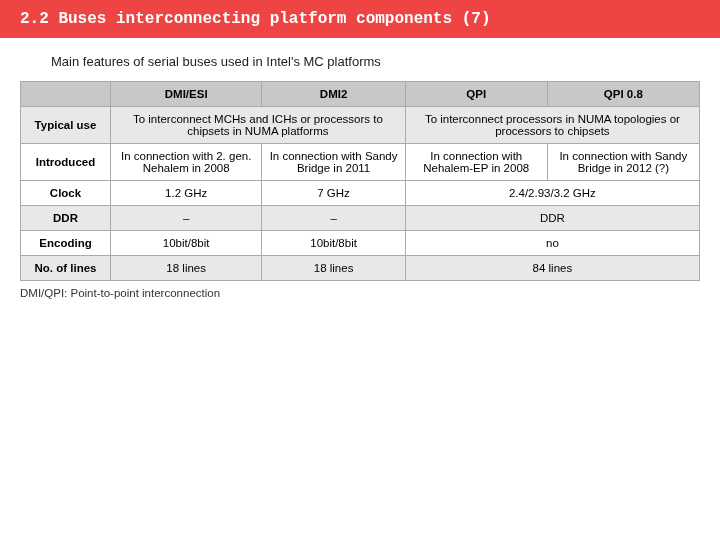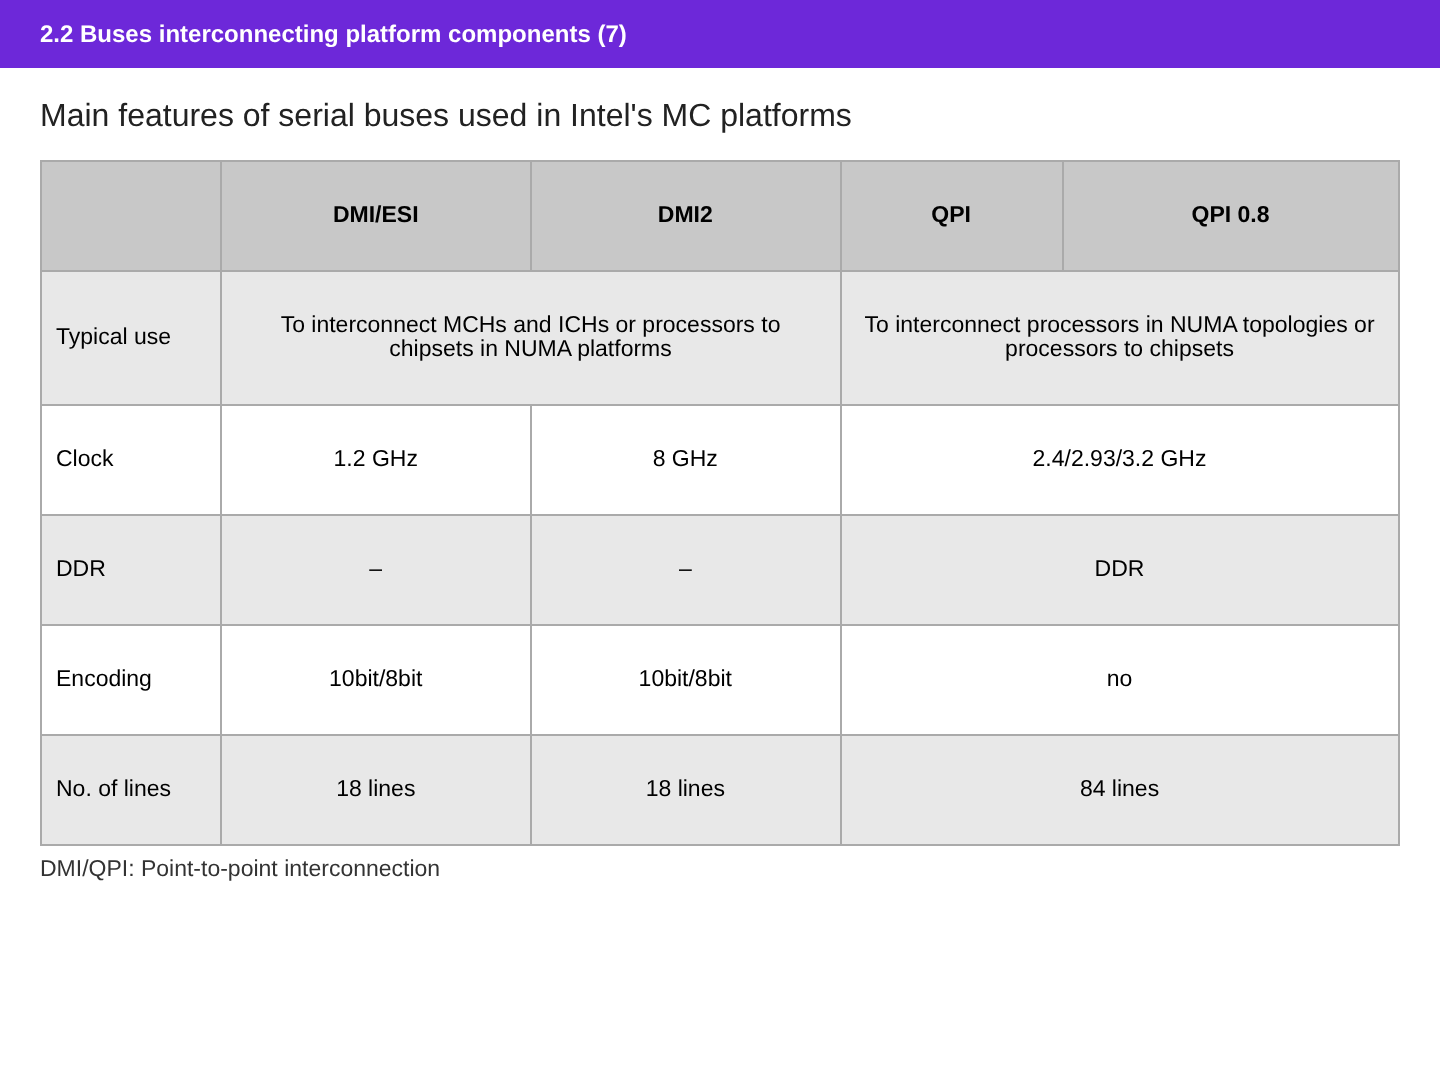--- a/index.html
+++ b/index.html
@@ -4,53 +4,55 @@
   <style>
     * { margin: 0; padding: 0; box-sizing: border-box; }
     body {
       font-family: Arial, sans-serif;
       background: #fff;
       width: 720px;
       min-height: 540px;
       font-size: 12px;
     }
     .title-bar {
-      background: #6d28d9;
+      background: #ef4444;
       color: #fff;
       padding: 10px 20px;
-      font-size: 12px;
+      font-size: 16px;
       font-weight: bold;
+      font-family: Liberation Mono, monospace;
     }
     .content {
       padding: 16px 20px;
     }
     .subtitle {
-      font-size: 16px;
+      font-size: 13px;
       margin-bottom: 12px;
       color: #222;
+      margin-left: 31px;
     }
     table {
       width: 100%;
       border-collapse: collapse;
       font-size: 11.5px;
     }
     th, td {
       border: 1px solid #aaa;
-      padding: 21px 7px;
+      padding: 6px 7px;
       text-align: center;
       vertical-align: middle;
     }
     th {
       background: #c8c8c8;
       font-weight: bold;
     }
     .row-label {
       background: #c8c8c8;
-      font-weight: normal;
-      text-align: left;
+      font-weight: bold;
+      text-align: center;
       width: 90px;
     }
     .row-alt td, .row-alt .row-label {
       background: #e8e8e8;
     }
     .row-normal td, .row-normal .row-label {
       background: #fff;
     }
     .footer-note {
       margin-top: 6px;
@@ -79,26 +81,33 @@
       </tr>
     </thead>
     <tbody>
 
       <tr class="row-alt">
         <td class="row-label">Typical use</td>
         <td colspan="2">To interconnect MCHs and ICHs or processors to chipsets in NUMA platforms</td>
         <td colspan="2">To interconnect processors in NUMA topologies or processors to chipsets</td>
       </tr>
 
+      <tr class="row-normal">
+        <td class="row-label">Introduced</td>
+        <td>In connection with 2. gen. Nehalem in 2008</td>
+        <td>In connection with Sandy Bridge in 2011</td>
+        <td>In connection with Nehalem-EP in 2008</td>
+        <td>In connection with Sandy Bridge in 2012 (?)</td>
+      </tr>
 
 
       <tr class="row-normal">
         <td class="row-label">Clock</td>
         <td>1.2 GHz</td>
-        <td>8 GHz</td>
+        <td>7 GHz</td>
         <td colspan="2">2.4/2.93/3.2 GHz</td>
       </tr>
 
       <tr class="row-alt">
         <td class="row-label">DDR</td>
         <td>–</td>
         <td>–</td>
         <td colspan="2">DDR</td>
       </tr>
 

